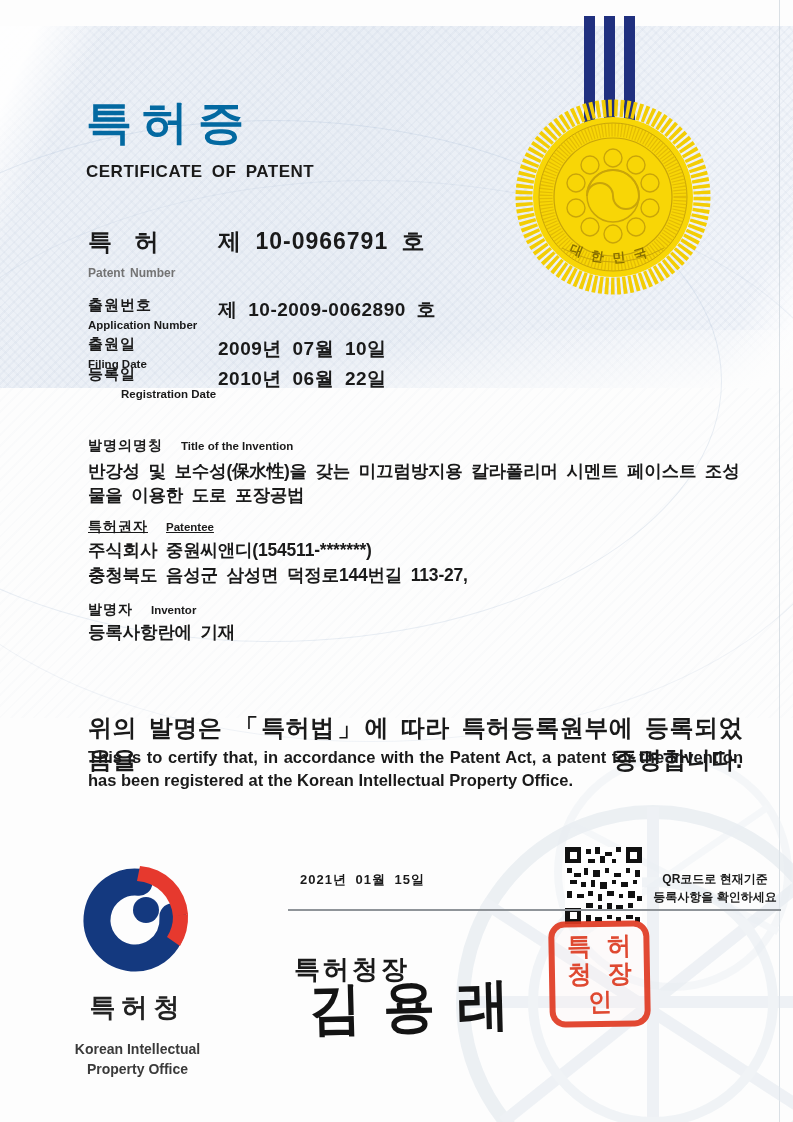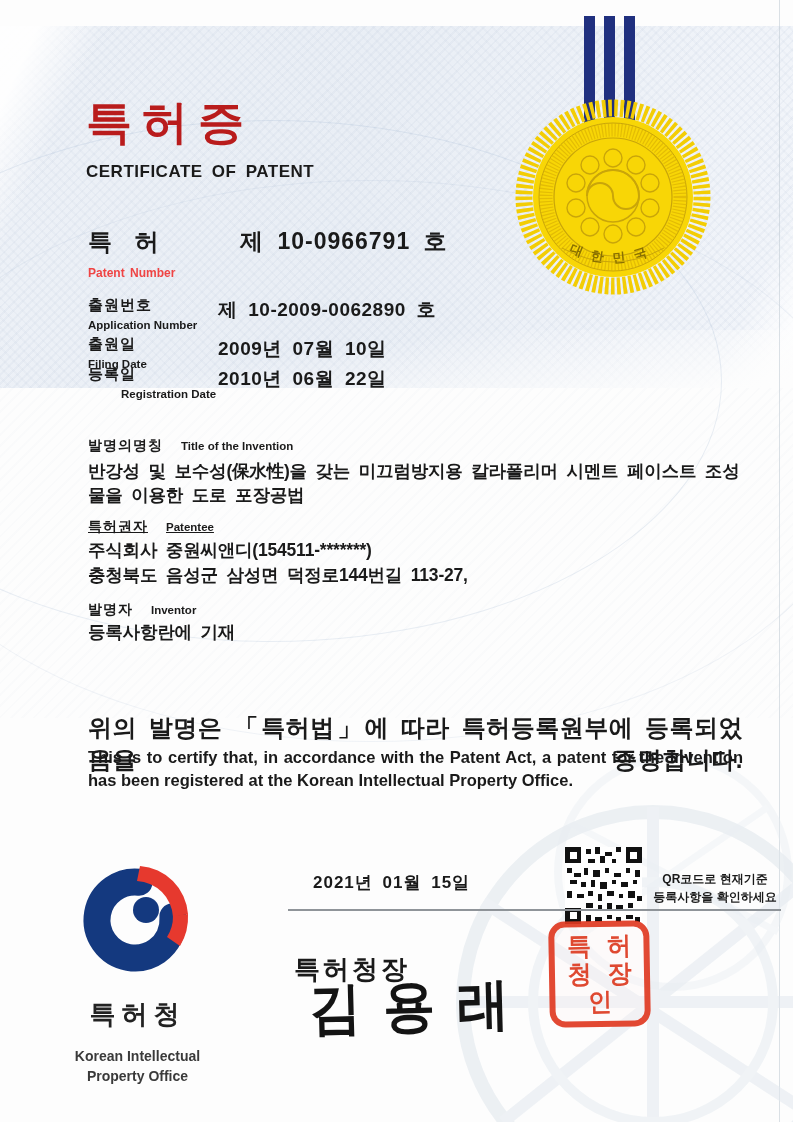--- a/index.html
+++ b/index.html
@@ -29,34 +29,34 @@
   }
   .arc{position:absolute;border:1px solid rgba(140,165,200,.18);border-radius:50%;}
   .arc1{left:-180px;top:120px;width:900px;height:520px;}
   .arc2{left:-120px;top:180px;width:980px;height:560px;border-color:rgba(140,165,200,.12);}
   .globe-wm{position:absolute;right:-70px;bottom:-90px;opacity:.55;}
   .globe-wm2{position:absolute;right:-10px;bottom:120px;opacity:.4;}
   .edge-line{position:absolute;left:779px;top:0;width:1px;height:1122px;background:rgba(190,200,210,.55);}
 
   
   .abs{position:absolute;}
-  .title-ko{font-size:46px;font-weight:bold;letter-spacing:10px;color:#b91c1c;}
+  .title-ko{font-size:46px;font-weight:bold;letter-spacing:10px;color:#0369a1;}
   .title-en{font-size:17px;font-weight:bold;letter-spacing:.5px;margin-top:8px;word-spacing:4px;}
   .lbl-ko-lg{font-size:24px;font-weight:bold;letter-spacing:8px;}
-  .lbl-en{font-size:12px;font-weight:bold;color:#ef4444;word-spacing:2px;}
+  .lbl-en{font-size:12px;font-weight:bold;color:#737373;word-spacing:2px;}
   .val-lg{font-size:23px;font-weight:bold;letter-spacing:1px;word-spacing:6px;}
   .lbl-ko{font-size:15px;font-weight:bold;letter-spacing:1px;}
   .lbl-en-sm{font-size:11.5px;font-weight:bold;}
   .val-md{font-size:19px;font-weight:bold;letter-spacing:.5px;word-spacing:5px;}
   .inline-lbl .lbl-en-sm{margin-left:18px;font-weight:bold;}
   .body-bold{font-size:17.5px;font-weight:bold;letter-spacing:-0.2px;word-spacing:4px;}
   .stmt-ko{font-size:24px;font-weight:bold;letter-spacing:.5px;word-spacing:2px;text-align:justify;text-align-last:justify;}
   .stmt-en{font-size:16.5px;font-weight:bold;text-align:justify;}
   .stmt-en.l1{text-align-last:justify;}
-  .date-txt{font-size:17px;font-weight:bold;letter-spacing:1px;word-spacing:4px;margin-left:13px;}
+  .date-txt{font-size:13px;font-weight:bold;letter-spacing:1px;word-spacing:4px;}
   .qr-note{font-size:12px;font-weight:bold;line-height:1.5;text-align:center;}
   .divider{position:absolute;left:288px;top:909px;width:493px;height:2px;background:#8f9499;}
   .comm-ko{font-size:26px;font-weight:bold;letter-spacing:3px;}
   .comm-en{font-size:13.5px;font-weight:bold;line-height:1.3;word-spacing:3px;}
   .signature{
     font-family:"DejaVu Serif","Liberation Serif",serif;
     font-size:52px;font-weight:bold;letter-spacing:22px;color:#141414;
     transform:rotate(-1.5deg) scaleY(1.08);transform-origin:left top;
   }
   
@@ -68,21 +68,21 @@
     background:rgba(255,245,242,.25);
   }
   .seal span{
     width:40px;height:28px;display:flex;align-items:center;justify-content:center;
     color:#dd3a20;font-size:24px;font-weight:bold;transform:scaleY(1.05);
   }
   
   .qr{position:absolute;left:565px;top:847px;width:77px;height:77px;}
   
   .kipo{position:absolute;left:50px;top:858px;width:175px;text-align:center;}
-  .kipo-org{font-size:26px;font-weight:bold;letter-spacing:6px;margin-top:15px;color:#222;}
+  .kipo-org{font-size:26px;font-weight:bold;letter-spacing:6px;margin-top:8px;color:#222;}
   .kipo-en{font-size:14px;font-weight:bold;color:#3a3a3a;line-height:1.45;margin-top:14px;}
   
   .medal{position:absolute;left:500px;top:0;}
 </style>
 </head>
 <body>
 
 <div class="page">
 
   <div class="bg-top"></div>
@@ -141,21 +141,21 @@
 
   <div class="abs" style="left:86px;top:92px;">
     <div class="title-ko">특허증</div>
     <div class="title-en">CERTIFICATE OF PATENT</div>
   </div>
 
   <div class="abs" style="left:88px;top:226px;">
     <div class="lbl-ko-lg">특 허</div>
     <div class="lbl-en" style="margin-top:8px;">Patent Number</div>
   </div>
-  <div class="abs val-lg" style="left:218px;top:226px;margin-left:22px;">제 10-0966791 호</div>
+  <div class="abs val-lg" style="left:218px;top:226px;">제 10-0966791 호</div>
 
   <div class="abs" style="left:88px;top:296px;">
     <div class="lbl-ko">출원번호</div>
     <div class="lbl-en-sm" style="margin-top:4px;">Application Number</div>
   </div>
   <div class="abs val-md" style="left:218px;top:297px;">제 10-2009-0062890 호</div>
 
   <div class="abs" style="left:88px;top:335px;">
     <div class="lbl-ko">출원일</div>
     <div class="lbl-en-sm" style="margin-top:4px;">Filing Date</div>

